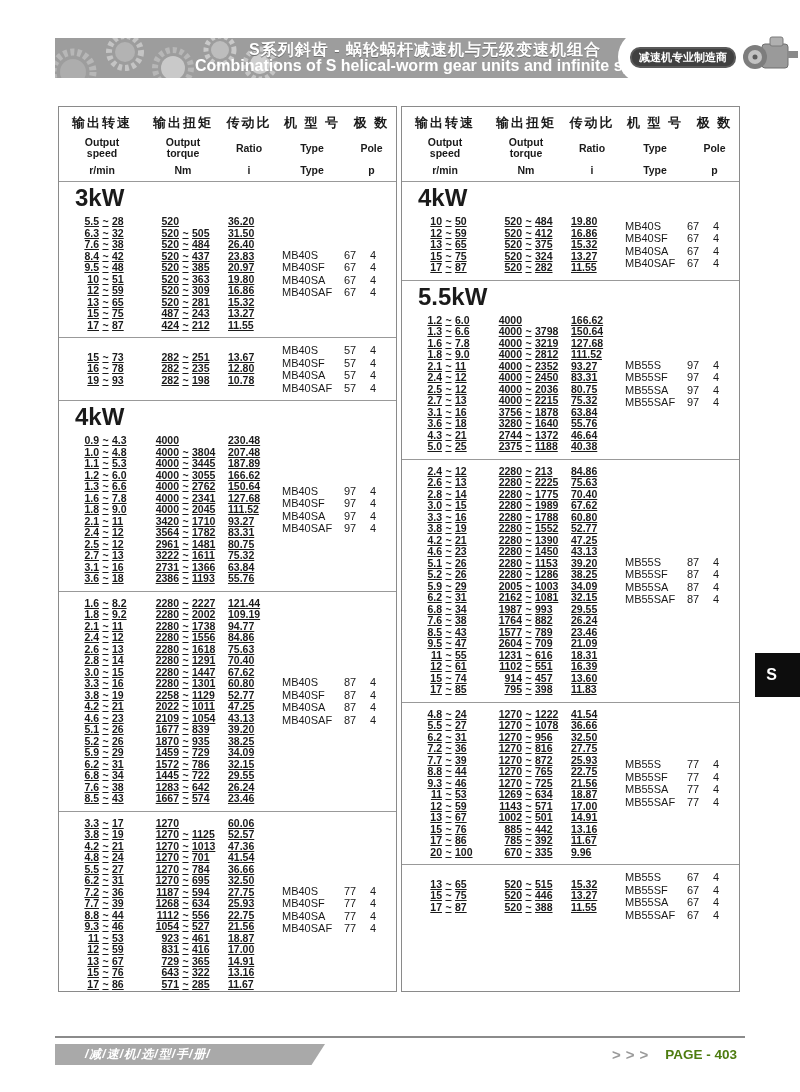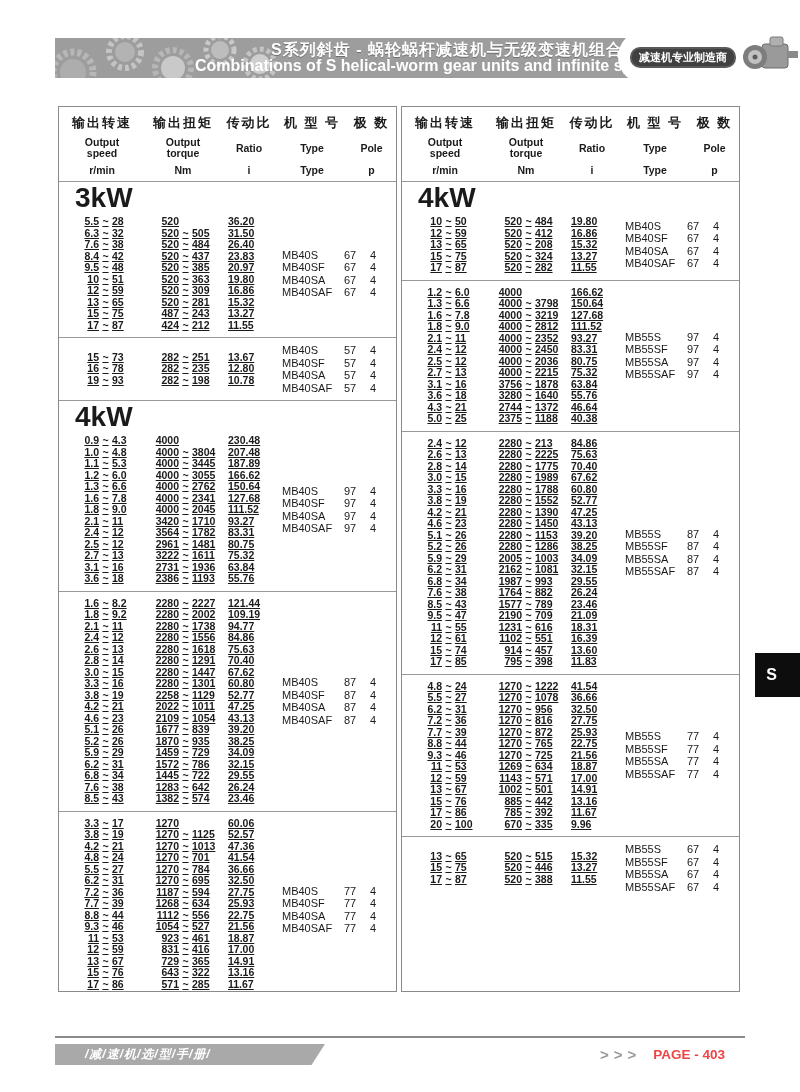--- a/index.html
+++ b/index.html
@@ -1,20 +1,20 @@
 <!DOCTYPE html>
 <html><head>
 <meta charset="utf-8">
 <style>
   html,body{margin:0;padding:0;background:#fff;}
   .page{position:relative;width:800px;height:1092px;background:#fff;overflow:hidden;
         font-family:"Liberation Sans",sans-serif;color:#1a1a1a;}
 
   
-  .banner{position:absolute;left:55px;top:38px;width:645px;height:40px;background:#9d9d9d;padding-left:44px;}
+  .banner{position:absolute;left:55px;top:38px;width:645px;height:40px;background:#9d9d9d;}
   .gears{position:absolute;left:0;top:0;height:40px;width:300px;overflow:hidden;}
   .titles{position:absolute;left:140px;right:45px;top:2px;text-align:center;}
   .title-cn{font-size:16px;font-weight:bold;color:#fff;letter-spacing:1px;
             text-shadow:0 1px 0 #6f6f6f;line-height:19px;white-space:nowrap;}
   .title-en{font-size:16px;font-weight:bold;color:#fff;line-height:14px;white-space:nowrap;}
   .cloud{position:absolute;left:563px;top:-8px;width:200px;height:54px;background:#fff;
          border-radius:27px;display:flex;align-items:center;}
   .pill{margin-left:12px;background:#404040;border:2px solid #5a5a5a;border-radius:10px;
         color:#fff;font-size:11px;font-weight:bold;padding:1px 7px;white-space:nowrap;}
   .motor{margin-left:4px;}
@@ -23,21 +23,21 @@
   .tables{position:absolute;left:58px;top:90px;width:682px;height:902px;display:flex;gap:4px;}
   .colbox{flex:1;border:1px solid #8a8a8a;background:#fff;display:flex;flex-direction:column;overflow:hidden;margin-top:16px;}
   .thead{display:grid;grid-template-columns:86px 76px 56px 70px auto;
          border-bottom:1px solid #999;padding:7px 0 5px;height:62px;flex:0 0 auto;}
   .th{display:flex;flex-direction:column;justify-content:space-between;align-items:center;text-align:center;}
   .th-cn{font-size:13px;font-weight:bold;letter-spacing:2px;white-space:nowrap;}
   .th-en{font-size:10.5px;font-weight:bold;line-height:11px;max-width:54px;}
   .th-unit{font-size:10.5px;font-weight:bold;}
   .sbody{flex:1;display:flex;flex-direction:column;min-height:0;}
   .hr{border-top:1px solid #999;height:0;flex:0 0 auto;}
-  .sec-title{font-size:28px;font-weight:bold;line-height:24px;padding:4px 0 0 16px;flex:0 0 auto;}
+  .sec-title{font-size:24px;font-weight:bold;line-height:24px;padding:4px 0 0 16px;flex:0 0 auto;}
   .block{padding:6px 0;flex:0 0 auto;}
   .block.grow{flex:1 1 auto;}
   .binner{display:flex;align-items:center;}
   .rows{width:216px;flex:0 0 auto;text-decoration:underline;}
   .row{display:flex;line-height:11.5px;font-size:10.5px;font-weight:bold;white-space:pre;}
   .row span{display:block;}
   .s-lo{width:40px;text-align:right;}
   .sep{width:13px;text-align:center;}
   .s-hi{width:40px;}
   .t-lo{width:27px;text-align:right;}
@@ -55,21 +55,21 @@
         padding-right:12px;box-sizing:border-box;}
 
   
   .footer{position:absolute;left:55px;top:1036px;width:690px;border-top:2px solid #8b8b8b;}
   .footer-row{display:flex;align-items:center;margin-top:6px;}
   .ribbon{width:240px;height:21px;background:#a9a9a9;
           clip-path:polygon(0 0,100% 0,95% 100%,0 100%);
           display:flex;align-items:center;padding-left:30px;color:#fff;
           font-style:italic;font-weight:bold;font-size:12px;letter-spacing:1px;}
   .arrows{margin-left:auto;color:#9a9a9a;font-weight:bold;font-size:15px;letter-spacing:5px;}
-  .page-no{margin-left:12px;margin-right:20px;font-weight:bold;font-size:13.5px;color:#ef4444;}
+  .page-no{margin-left:12px;margin-right:8px;font-weight:bold;font-size:13.5px;color:#4d7c0f;}
 </style>
 </head>
 <body>
 
 <div class="page">
 
   <div class="banner">
     <svg class="gears" width="300" height="40" viewBox="0 0 300 40">
       <circle cx="18" cy="34" r="20" fill="none" stroke="#b7b7b7" stroke-width="7" stroke-dasharray="4 3"></circle>
       <circle cx="18" cy="34" r="13" fill="#adadad"></circle>
@@ -177,21 +177,21 @@
                 <div class="row"><span class="s-lo">1.0</span><span class="sep">~</span><span class="s-hi">4.8</span><span class="t-lo">4000</span><span class="sep">~</span><span class="t-hi">3804</span><span class="ratio">207.48</span></div>
                 <div class="row"><span class="s-lo">1.1</span><span class="sep">~</span><span class="s-hi">5.3</span><span class="t-lo">4000</span><span class="sep">~</span><span class="t-hi">3445</span><span class="ratio">187.89</span></div>
                 <div class="row"><span class="s-lo">1.2</span><span class="sep">~</span><span class="s-hi">6.0</span><span class="t-lo">4000</span><span class="sep">~</span><span class="t-hi">3055</span><span class="ratio">166.62</span></div>
                 <div class="row"><span class="s-lo">1.3</span><span class="sep">~</span><span class="s-hi">6.6</span><span class="t-lo">4000</span><span class="sep">~</span><span class="t-hi">2762</span><span class="ratio">150.64</span></div>
                 <div class="row"><span class="s-lo">1.6</span><span class="sep">~</span><span class="s-hi">7.8</span><span class="t-lo">4000</span><span class="sep">~</span><span class="t-hi">2341</span><span class="ratio">127.68</span></div>
                 <div class="row"><span class="s-lo">1.8</span><span class="sep">~</span><span class="s-hi">9.0</span><span class="t-lo">4000</span><span class="sep">~</span><span class="t-hi">2045</span><span class="ratio">111.52</span></div>
                 <div class="row"><span class="s-lo">2.1</span><span class="sep">~</span><span class="s-hi">11</span><span class="t-lo">3420</span><span class="sep">~</span><span class="t-hi">1710</span><span class="ratio">93.27</span></div>
                 <div class="row"><span class="s-lo">2.4</span><span class="sep">~</span><span class="s-hi">12</span><span class="t-lo">3564</span><span class="sep">~</span><span class="t-hi">1782</span><span class="ratio">83.31</span></div>
                 <div class="row"><span class="s-lo">2.5</span><span class="sep">~</span><span class="s-hi">12</span><span class="t-lo">2961</span><span class="sep">~</span><span class="t-hi">1481</span><span class="ratio">80.75</span></div>
                 <div class="row"><span class="s-lo">2.7</span><span class="sep">~</span><span class="s-hi">13</span><span class="t-lo">3222</span><span class="sep">~</span><span class="t-hi">1611</span><span class="ratio">75.32</span></div>
-                <div class="row"><span class="s-lo">3.1</span><span class="sep">~</span><span class="s-hi">16</span><span class="t-lo">2731</span><span class="sep">~</span><span class="t-hi">1936</span><span class="ratio">63.84</span></div>
+                <div class="row"><span class="s-lo">3.1</span><span class="sep">~</span><span class="s-hi">16</span><span class="t-lo">2731</span><span class="sep">~</span><span class="t-hi">1366</span><span class="ratio">63.84</span></div>
                 <div class="row"><span class="s-lo">3.6</span><span class="sep">~</span><span class="s-hi">18</span><span class="t-lo">2386</span><span class="sep">~</span><span class="t-hi">1193</span><span class="ratio">55.76</span></div>
               </div>
               <div class="types">
                 <div class="trow"><span class="model">MB40S</span><span class="code">97</span><span class="pole">4</span></div>
                 <div class="trow"><span class="model">MB40SF</span><span class="code">97</span><span class="pole">4</span></div>
                 <div class="trow"><span class="model">MB40SA</span><span class="code">97</span><span class="pole">4</span></div>
                 <div class="trow"><span class="model">MB40SAF</span><span class="code">97</span><span class="pole">4</span></div>
               </div>
             </div>
           </div>
@@ -209,21 +209,21 @@
                 <div class="row"><span class="s-lo">3.3</span><span class="sep">~</span><span class="s-hi">16</span><span class="t-lo">2280</span><span class="sep">~</span><span class="t-hi">1301</span><span class="ratio">60.80</span></div>
                 <div class="row"><span class="s-lo">3.8</span><span class="sep">~</span><span class="s-hi">19</span><span class="t-lo">2258</span><span class="sep">~</span><span class="t-hi">1129</span><span class="ratio">52.77</span></div>
                 <div class="row"><span class="s-lo">4.2</span><span class="sep">~</span><span class="s-hi">21</span><span class="t-lo">2022</span><span class="sep">~</span><span class="t-hi">1011</span><span class="ratio">47.25</span></div>
                 <div class="row"><span class="s-lo">4.6</span><span class="sep">~</span><span class="s-hi">23</span><span class="t-lo">2109</span><span class="sep">~</span><span class="t-hi">1054</span><span class="ratio">43.13</span></div>
                 <div class="row"><span class="s-lo">5.1</span><span class="sep">~</span><span class="s-hi">26</span><span class="t-lo">1677</span><span class="sep">~</span><span class="t-hi">839</span><span class="ratio">39.20</span></div>
                 <div class="row"><span class="s-lo">5.2</span><span class="sep">~</span><span class="s-hi">26</span><span class="t-lo">1870</span><span class="sep">~</span><span class="t-hi">935</span><span class="ratio">38.25</span></div>
                 <div class="row"><span class="s-lo">5.9</span><span class="sep">~</span><span class="s-hi">29</span><span class="t-lo">1459</span><span class="sep">~</span><span class="t-hi">729</span><span class="ratio">34.09</span></div>
                 <div class="row"><span class="s-lo">6.2</span><span class="sep">~</span><span class="s-hi">31</span><span class="t-lo">1572</span><span class="sep">~</span><span class="t-hi">786</span><span class="ratio">32.15</span></div>
                 <div class="row"><span class="s-lo">6.8</span><span class="sep">~</span><span class="s-hi">34</span><span class="t-lo">1445</span><span class="sep">~</span><span class="t-hi">722</span><span class="ratio">29.55</span></div>
                 <div class="row"><span class="s-lo">7.6</span><span class="sep">~</span><span class="s-hi">38</span><span class="t-lo">1283</span><span class="sep">~</span><span class="t-hi">642</span><span class="ratio">26.24</span></div>
-                <div class="row"><span class="s-lo">8.5</span><span class="sep">~</span><span class="s-hi">43</span><span class="t-lo">1382</span><span class="sep">~</span><span class="t-hi">574</span><span class="ratio">23.46</span></div>
+                <div class="row"><span class="s-lo">8.5</span><span class="sep">~</span><span class="s-hi">43</span><span class="t-lo">1667</span><span class="sep">~</span><span class="t-hi">574</span><span class="ratio">23.46</span></div>
               </div>
               <div class="types">
                 <div class="trow"><span class="model">MB40S</span><span class="code">87</span><span class="pole">4</span></div>
                 <div class="trow"><span class="model">MB40SF</span><span class="code">87</span><span class="pole">4</span></div>
                 <div class="trow"><span class="model">MB40SA</span><span class="code">87</span><span class="pole">4</span></div>
                 <div class="trow"><span class="model">MB40SAF</span><span class="code">87</span><span class="pole">4</span></div>
               </div>
             </div>
           </div>
           <div class="hr"></div>
@@ -285,33 +285,34 @@
             <div class="th-unit">p</div>
           </div>
         </div>
         <div class="sbody">
           <div class="sec-title">4kW</div>
           <div class="block">
             <div class="binner">
               <div class="rows">
                 <div class="row"><span class="s-lo">10</span><span class="sep">~</span><span class="s-hi">50</span><span class="t-lo">520</span><span class="sep">~</span><span class="t-hi">484</span><span class="ratio">19.80</span></div>
                 <div class="row"><span class="s-lo">12</span><span class="sep">~</span><span class="s-hi">59</span><span class="t-lo">520</span><span class="sep">~</span><span class="t-hi">412</span><span class="ratio">16.86</span></div>
-                <div class="row"><span class="s-lo">13</span><span class="sep">~</span><span class="s-hi">65</span><span class="t-lo">520</span><span class="sep">~</span><span class="t-hi">208</span><span class="ratio">15.32</span></div>
+                <div class="row"><span class="s-lo">13</span><span class="sep">~</span><span class="s-hi">65</span><span class="t-lo">520</span><span class="sep">~</span><span class="t-hi">375</span><span class="ratio">15.32</span></div>
                 <div class="row"><span class="s-lo">15</span><span class="sep">~</span><span class="s-hi">75</span><span class="t-lo">520</span><span class="sep">~</span><span class="t-hi">324</span><span class="ratio">13.27</span></div>
                 <div class="row"><span class="s-lo">17</span><span class="sep">~</span><span class="s-hi">87</span><span class="t-lo">520</span><span class="sep">~</span><span class="t-hi">282</span><span class="ratio">11.55</span></div>
               </div>
               <div class="types">
                 <div class="trow"><span class="model">MB40S</span><span class="code">67</span><span class="pole">4</span></div>
                 <div class="trow"><span class="model">MB40SF</span><span class="code">67</span><span class="pole">4</span></div>
                 <div class="trow"><span class="model">MB40SA</span><span class="code">67</span><span class="pole">4</span></div>
                 <div class="trow"><span class="model">MB40SAF</span><span class="code">67</span><span class="pole">4</span></div>
               </div>
             </div>
           </div>
           <div class="hr"></div>
+          <div class="sec-title">5.5kW</div>
           <div class="block">
             <div class="binner">
               <div class="rows">
                 <div class="row"><span class="s-lo">1.2</span><span class="sep">~</span><span class="s-hi">6.0</span><span class="t-lo">4000</span><span class="sep"></span><span class="t-hi"></span><span class="ratio">166.62</span></div>
                 <div class="row"><span class="s-lo">1.3</span><span class="sep">~</span><span class="s-hi">6.6</span><span class="t-lo">4000</span><span class="sep">~</span><span class="t-hi">3798</span><span class="ratio">150.64</span></div>
                 <div class="row"><span class="s-lo">1.6</span><span class="sep">~</span><span class="s-hi">7.8</span><span class="t-lo">4000</span><span class="sep">~</span><span class="t-hi">3219</span><span class="ratio">127.68</span></div>
                 <div class="row"><span class="s-lo">1.8</span><span class="sep">~</span><span class="s-hi">9.0</span><span class="t-lo">4000</span><span class="sep">~</span><span class="t-hi">2812</span><span class="ratio">111.52</span></div>
                 <div class="row"><span class="s-lo">2.1</span><span class="sep">~</span><span class="s-hi">11</span><span class="t-lo">4000</span><span class="sep">~</span><span class="t-hi">2352</span><span class="ratio">93.27</span></div>
                 <div class="row"><span class="s-lo">2.4</span><span class="sep">~</span><span class="s-hi">12</span><span class="t-lo">4000</span><span class="sep">~</span><span class="t-hi">2450</span><span class="ratio">83.31</span></div>
                 <div class="row"><span class="s-lo">2.5</span><span class="sep">~</span><span class="s-hi">12</span><span class="t-lo">4000</span><span class="sep">~</span><span class="t-hi">2036</span><span class="ratio">80.75</span></div>
@@ -341,21 +342,21 @@
                 <div class="row"><span class="s-lo">3.8</span><span class="sep">~</span><span class="s-hi">19</span><span class="t-lo">2280</span><span class="sep">~</span><span class="t-hi">1552</span><span class="ratio">52.77</span></div>
                 <div class="row"><span class="s-lo">4.2</span><span class="sep">~</span><span class="s-hi">21</span><span class="t-lo">2280</span><span class="sep">~</span><span class="t-hi">1390</span><span class="ratio">47.25</span></div>
                 <div class="row"><span class="s-lo">4.6</span><span class="sep">~</span><span class="s-hi">23</span><span class="t-lo">2280</span><span class="sep">~</span><span class="t-hi">1450</span><span class="ratio">43.13</span></div>
                 <div class="row"><span class="s-lo">5.1</span><span class="sep">~</span><span class="s-hi">26</span><span class="t-lo">2280</span><span class="sep">~</span><span class="t-hi">1153</span><span class="ratio">39.20</span></div>
                 <div class="row"><span class="s-lo">5.2</span><span class="sep">~</span><span class="s-hi">26</span><span class="t-lo">2280</span><span class="sep">~</span><span class="t-hi">1286</span><span class="ratio">38.25</span></div>
                 <div class="row"><span class="s-lo">5.9</span><span class="sep">~</span><span class="s-hi">29</span><span class="t-lo">2005</span><span class="sep">~</span><span class="t-hi">1003</span><span class="ratio">34.09</span></div>
                 <div class="row"><span class="s-lo">6.2</span><span class="sep">~</span><span class="s-hi">31</span><span class="t-lo">2162</span><span class="sep">~</span><span class="t-hi">1081</span><span class="ratio">32.15</span></div>
                 <div class="row"><span class="s-lo">6.8</span><span class="sep">~</span><span class="s-hi">34</span><span class="t-lo">1987</span><span class="sep">~</span><span class="t-hi">993</span><span class="ratio">29.55</span></div>
                 <div class="row"><span class="s-lo">7.6</span><span class="sep">~</span><span class="s-hi">38</span><span class="t-lo">1764</span><span class="sep">~</span><span class="t-hi">882</span><span class="ratio">26.24</span></div>
                 <div class="row"><span class="s-lo">8.5</span><span class="sep">~</span><span class="s-hi">43</span><span class="t-lo">1577</span><span class="sep">~</span><span class="t-hi">789</span><span class="ratio">23.46</span></div>
-                <div class="row"><span class="s-lo">9.5</span><span class="sep">~</span><span class="s-hi">47</span><span class="t-lo">2190</span><span class="sep">~</span><span class="t-hi">709</span><span class="ratio">21.09</span></div>
+                <div class="row"><span class="s-lo">9.5</span><span class="sep">~</span><span class="s-hi">47</span><span class="t-lo">2604</span><span class="sep">~</span><span class="t-hi">709</span><span class="ratio">21.09</span></div>
                 <div class="row"><span class="s-lo">11</span><span class="sep">~</span><span class="s-hi">55</span><span class="t-lo">1231</span><span class="sep">~</span><span class="t-hi">616</span><span class="ratio">18.31</span></div>
                 <div class="row"><span class="s-lo">12</span><span class="sep">~</span><span class="s-hi">61</span><span class="t-lo">1102</span><span class="sep">~</span><span class="t-hi">551</span><span class="ratio">16.39</span></div>
                 <div class="row"><span class="s-lo">15</span><span class="sep">~</span><span class="s-hi">74</span><span class="t-lo">914</span><span class="sep">~</span><span class="t-hi">457</span><span class="ratio">13.60</span></div>
                 <div class="row"><span class="s-lo">17</span><span class="sep">~</span><span class="s-hi">85</span><span class="t-lo">795</span><span class="sep">~</span><span class="t-hi">398</span><span class="ratio">11.83</span></div>
               </div>
               <div class="types">
                 <div class="trow"><span class="model">MB55S</span><span class="code">87</span><span class="pole">4</span></div>
                 <div class="trow"><span class="model">MB55SF</span><span class="code">87</span><span class="pole">4</span></div>
                 <div class="trow"><span class="model">MB55SA</span><span class="code">87</span><span class="pole">4</span></div>
                 <div class="trow"><span class="model">MB55SAF</span><span class="code">87</span><span class="pole">4</span></div>

